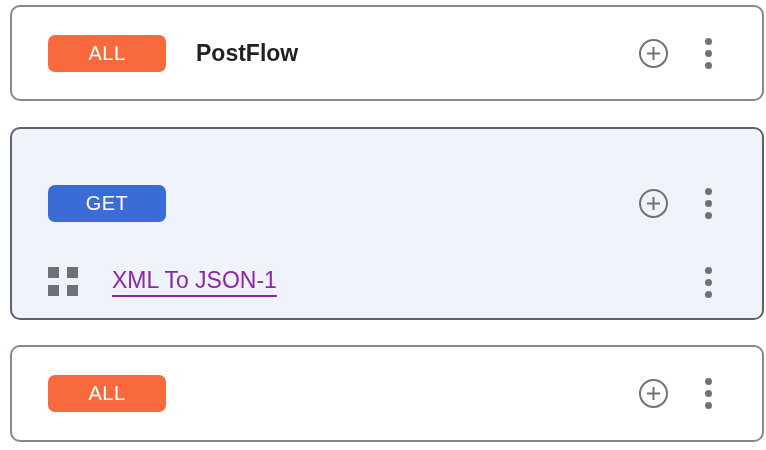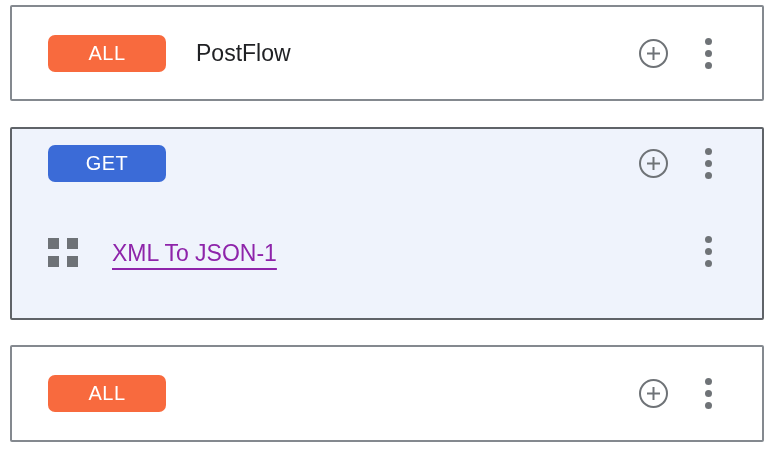--- a/index.html
+++ b/index.html
@@ -23,42 +23,42 @@
     overflow: hidden;
   }
   .canvas { position: relative; width: 766px; height: 450px; }
 
   .flow-card {
     position: relative;
     margin-left: 10px;
     width: 754px;
     background: var(--card-bg);
     border: 2px solid var(--card-border);
-    border-radius: 2px;
+    border-radius: 10px;
   }
   .flow-card.plain { height: 96px; }
   .flow-card.first { margin-top: 5px; }
   .flow-card.selected {
     margin-top: 26px;
     height: 193px;
     background: var(--selected-card-bg);
     border-color: var(--selected-card-border);
   }
   .flow-card.last { margin-top: 25px; height: 97px; }
 
   .card-header {
     display: flex;
     align-items: center;
     height: 100%;
     padding-left: 36px;
     padding-right: 50px;
   }
   .flow-card.selected .card-header {
     height: 40px;
-    margin-top: 14px;
+    margin-top: 54px;
   }
 
   .method-badge {
     flex: 0 0 auto;
     min-width: 118px;
     height: 37px;
     border-radius: 7px;
     display: flex;
     align-items: center;
     justify-content: center;
@@ -66,21 +66,21 @@
     font-size: 20px;
     font-weight: 500;
     letter-spacing: 0.5px;
   }
   .method-badge.all { background: var(--badge-all-bg); }
   .method-badge.get { background: var(--badge-get-bg); }
 
   .flow-title {
     margin-left: 30px;
     font-size: 23px;
-    font-weight: 400;
+    font-weight: 700;
     color: var(--title-color);
     white-space: nowrap;
   }
 
   .header-actions {
     margin-left: auto;
     display: flex;
     align-items: center;
     gap: 36px;
   }
@@ -102,21 +102,21 @@
   .kebab-icon i {
     display: block;
     width: 7px;
     height: 7px;
     border-radius: 50%;
     background: var(--icon-gray);
   }
 
   .policy-row {
     display: flex;
-    align-items: flex-end;
+    align-items: flex-start;
     height: 40px;
     margin-top: 44px;
     padding-left: 36px;
     padding-right: 50px;
   }
   .drag-handle {
     display: grid;
     grid-template-columns: 11px 11px;
     grid-template-rows: 11px 11px;
     gap: 7px 8px;

